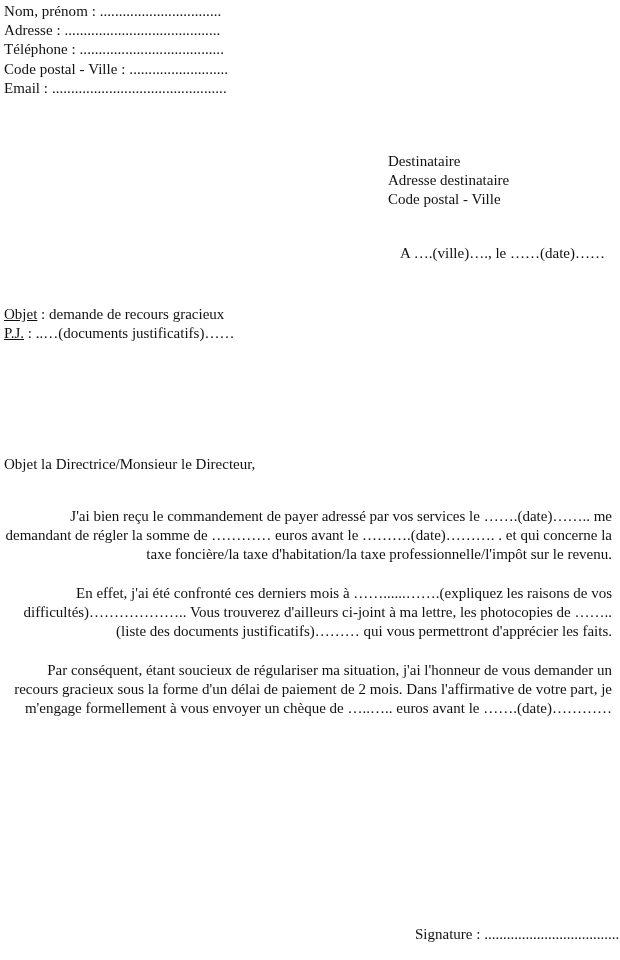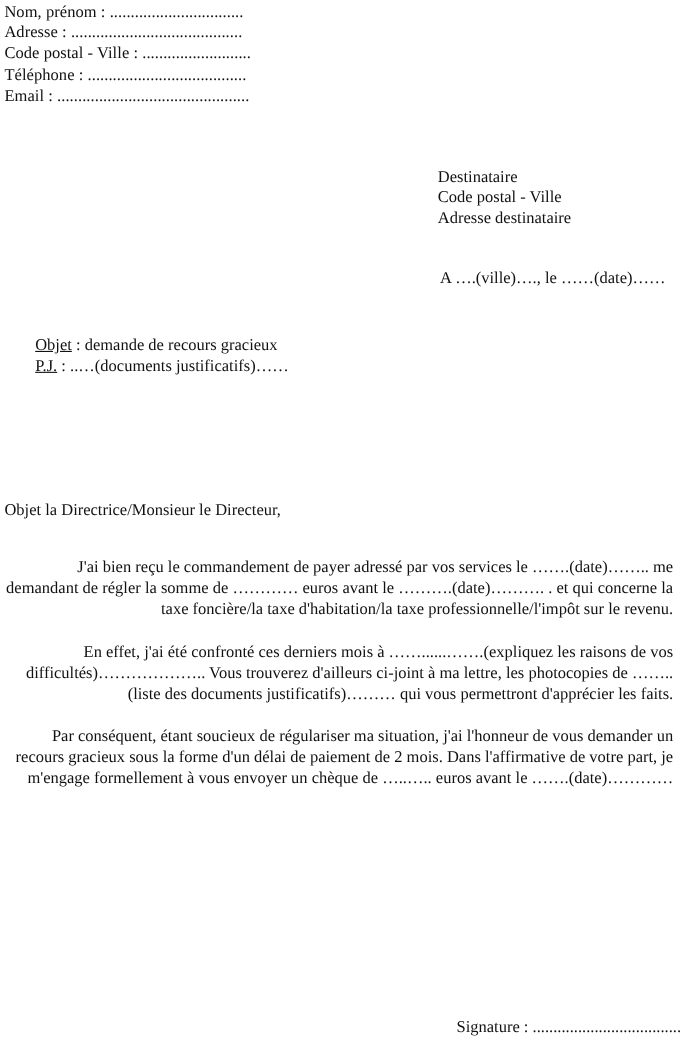--- a/index.html
+++ b/index.html
@@ -30,21 +30,21 @@
     width: 330px;
   }
   .sender-line {
     white-space: nowrap;
     letter-spacing: 0.05px;
   }
 
   
   .recipient-block {
     position: absolute;
-    left: 398px;
+    left: 388px;
     top: 152px;
     width: 222px;
   }
   .recipient-line {
     white-space: nowrap;
   }
 
   .dateline {
     position: absolute;
     left: 400px;
@@ -54,21 +54,20 @@
 
   
   .subject-block {
     position: absolute;
     left: 4px;
     top: 305px;
     width: 400px;
   }
   .subject-line {
     white-space: nowrap;
-    margin-left: 28px;
   }
   .label-underline {
     text-decoration: underline;
     text-underline-offset: 1px;
   }
 
   
   .salutation {
     position: absolute;
     left: 4px;
@@ -101,29 +100,29 @@
   }
 </style>
 </head>
 <body>
 
 <div class="page">
 
   <div class="sender-block">
     <div class="sender-line">Nom, prénom : ................................</div>
     <div class="sender-line">Adresse : .........................................</div>
+    <div class="sender-line">Téléphone : ......................................</div>
     <div class="sender-line">Code postal - Ville : ..........................</div>
-    <div class="sender-line">Téléphone : ......................................</div>
     <div class="sender-line">Email : ..............................................</div>
   </div>
 
   <div class="recipient-block">
     <div class="recipient-line">Destinataire</div>
+    <div class="recipient-line">Adresse destinataire</div>
     <div class="recipient-line">Code postal - Ville</div>
-    <div class="recipient-line">Adresse destinataire</div>
   </div>
 
   <div class="dateline">A ….(ville)…., le ……(date)……</div>
 
   <div class="subject-block">
     <div class="subject-line"><span class="label-underline">Objet</span><span> : demande de recours gracieux</span></div>
     <div class="subject-line"><span class="label-underline">P.J.</span><span> : ..…(documents justificatifs)……</span></div>
   </div>
 
   <div class="salutation">Objet la Directrice/Monsieur le Directeur,</div>

